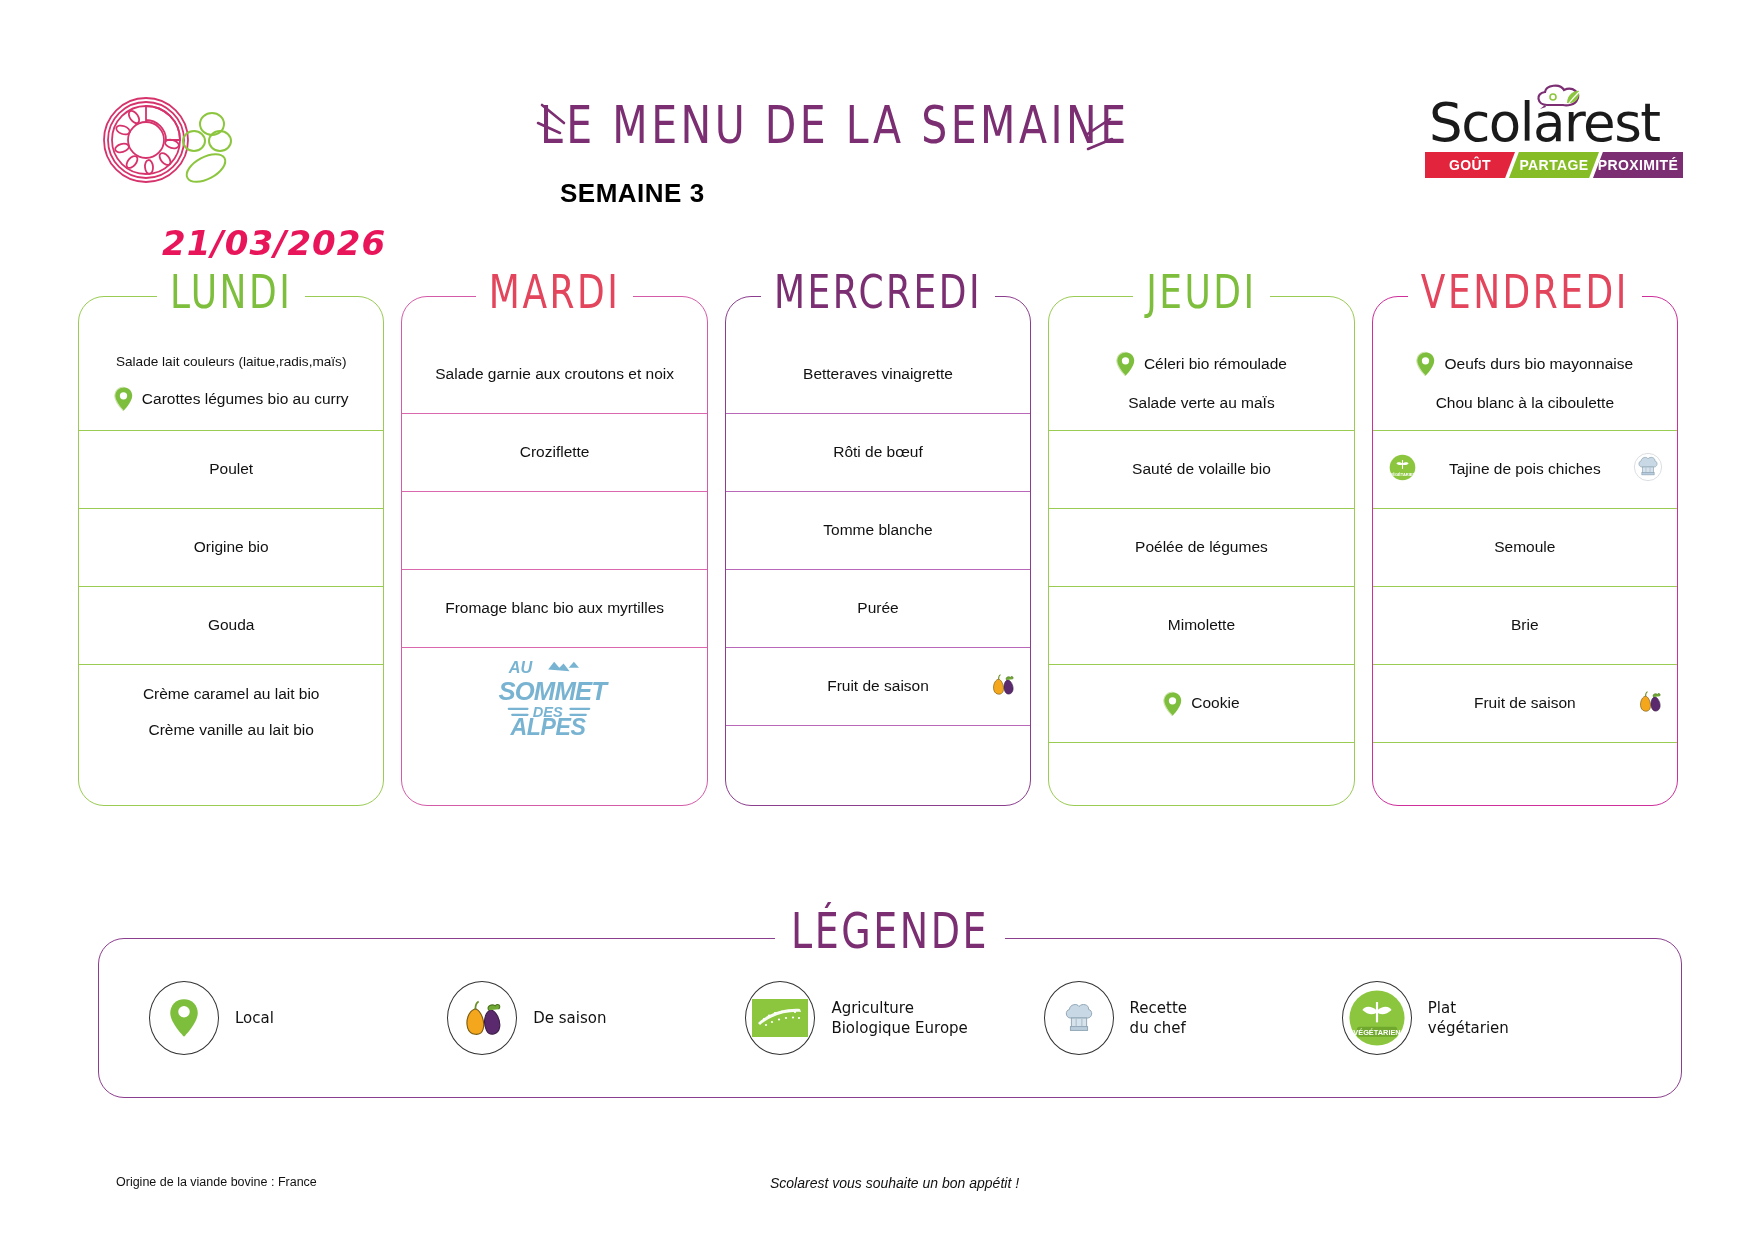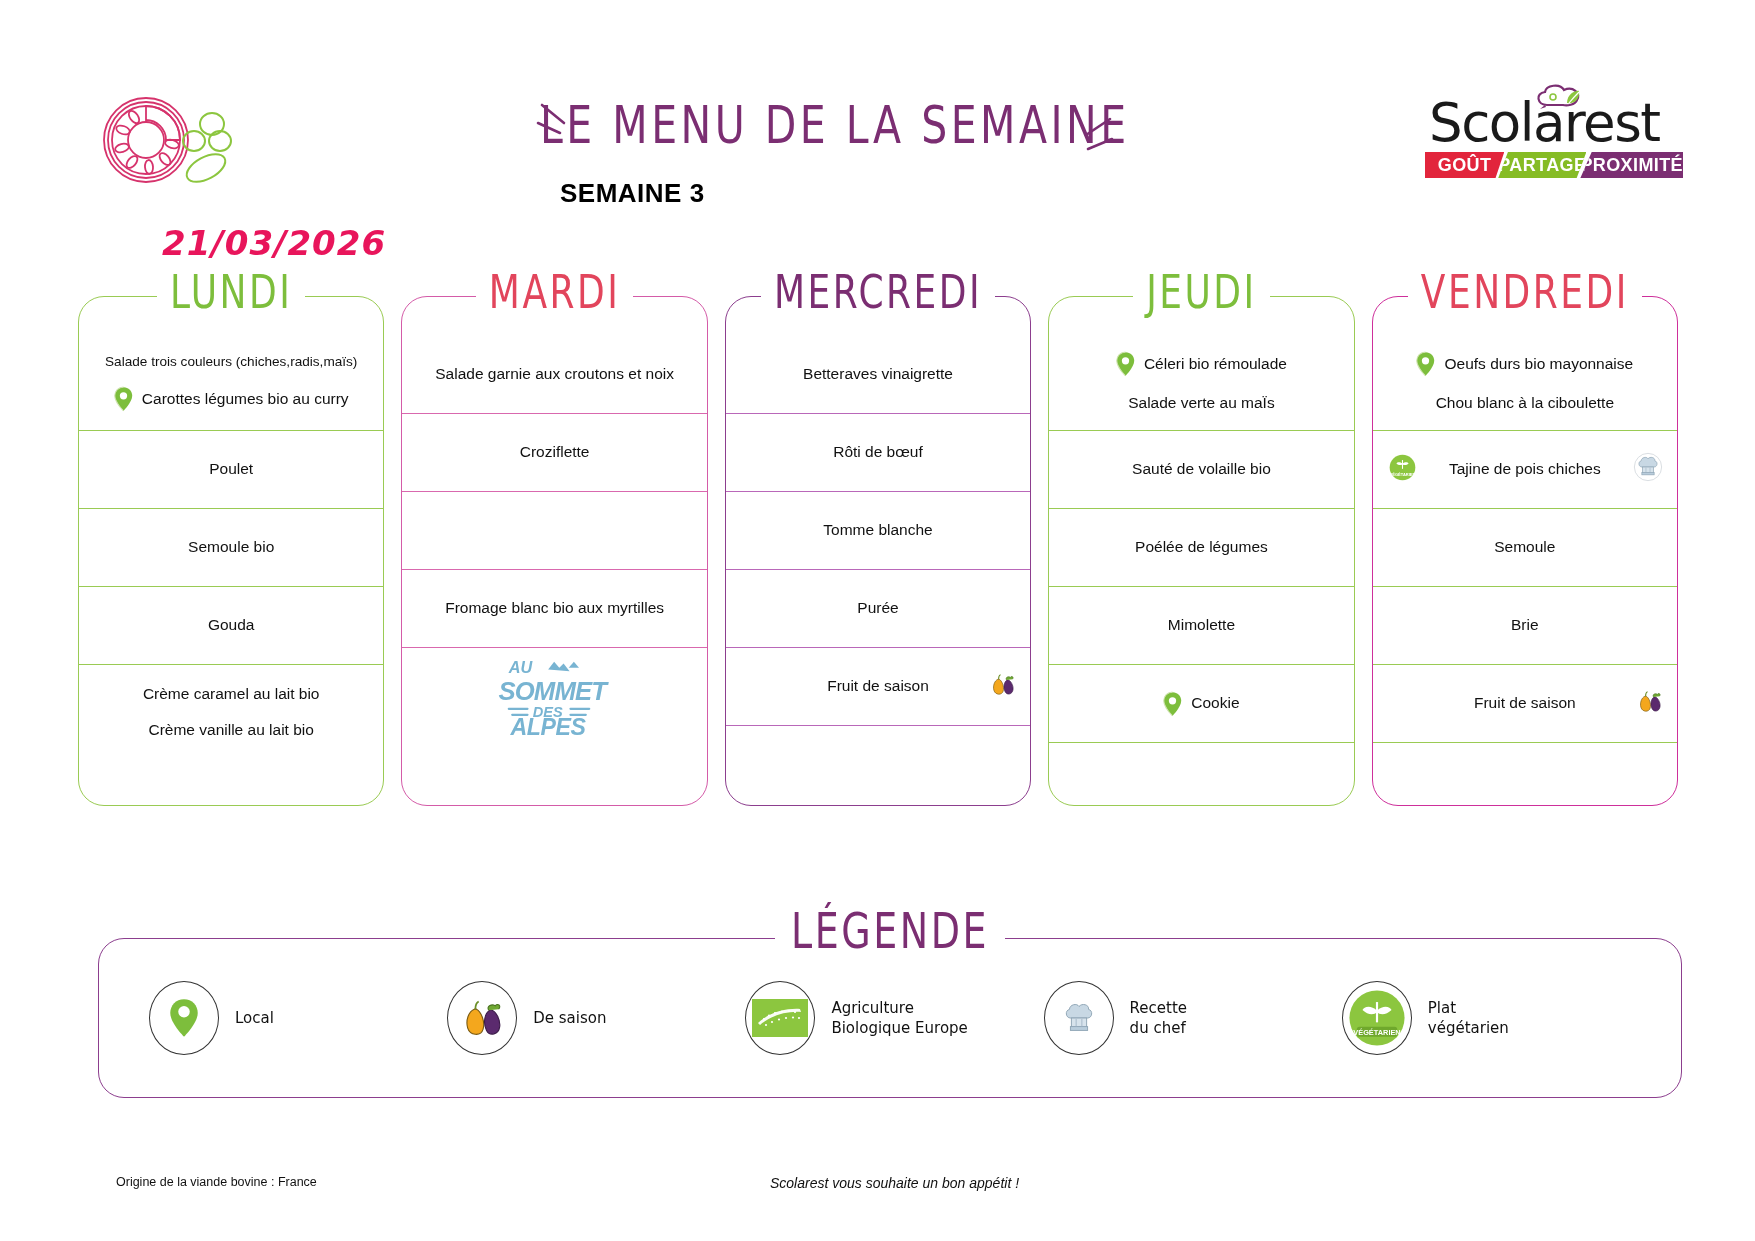--- a/index.html
+++ b/index.html
@@ -33,21 +33,21 @@
 
   
   #logo { position: absolute; right: 72px; top: 96px; width: 258px; }
   #logo-word {
     font-family: "DejaVu Sans", sans-serif;
     font-size: 53px; font-weight: 400; color: #1a1a1a;
     letter-spacing: -1.5px; line-height: 1; padding-left: 4px;
   }
   #logo-bands { display: flex; height: 26px; margin-top: 3px; }
   .band {
-    flex: 1; color: #fff; font-size: 18px; font-weight: bold;
+    flex: 1; color: #fff; font-size: 14px; font-weight: bold;
     display: flex; align-items: center; justify-content: center;
     letter-spacing: .4px;
   }
   .band.b1 { background: #E2253C; clip-path: polygon(0 0,100% 0,89% 100%,0 100%); }
   .band.b2 { background: #86BC25; clip-path: polygon(11% 0,100% 0,89% 100%,0 100%); margin-left:-6px;}
   .band.b3 { background: #7B2E72; clip-path: polygon(11% 0,100% 0,100% 100%,0 100%); margin-left:-6px;}
 
   
   #date-line {
     position: absolute; left: 162px; top: 223px;
@@ -223,21 +223,21 @@
 
 <div id="date-line">21/03/2026</div>
 
 <div id="days">
     <div class="day-card c-green">
       <div class="day-title"><span>LUNDI</span></div>
       <div class="rows">
         <div class="mrow tall">
           <div class="dish-stack">
             <div class="dish">
-              <span class="dish-text sm">Salade trois couleurs (chiches,radis,maïs)</span>
+              <span class="dish-text sm">Salade lait couleurs (laitue,radis,maïs)</span>
             </div>
             <div class="dish">
               <svg class="pin" viewBox="0 0 24 32">
     <path d="M12 1 C5.5 1 1 6 1 12 C1 20 12 31 12 31 C12 31 23 20 23 12 C23 6 18.5 1 12 1 Z" fill="#7DBE3C"></path>
     <circle cx="12" cy="12" r="4.6" fill="#fff"></circle>
     <path d="M12 1 C5.5 1 1 6 1 12 C1 20 12 31 12 31" fill="none" stroke="#cfe3b0" stroke-width="1.4"></path>
   </svg>
               <span class="dish-text">Carottes  légumes bio au curry</span>
             </div>
           </div>
@@ -245,21 +245,21 @@
         <div class="mrow">
           <div class="dish-stack">
             <div class="dish">
               <span class="dish-text">Poulet</span>
             </div>
           </div>
         </div>
         <div class="mrow">
           <div class="dish-stack">
             <div class="dish">
-              <span class="dish-text">Semoule bio</span>
+              <span class="dish-text">Origine bio</span>
             </div>
           </div>
         </div>
         <div class="mrow">
           <div class="dish-stack">
             <div class="dish">
               <span class="dish-text">Gouda</span>
             </div>
           </div>
         </div>

